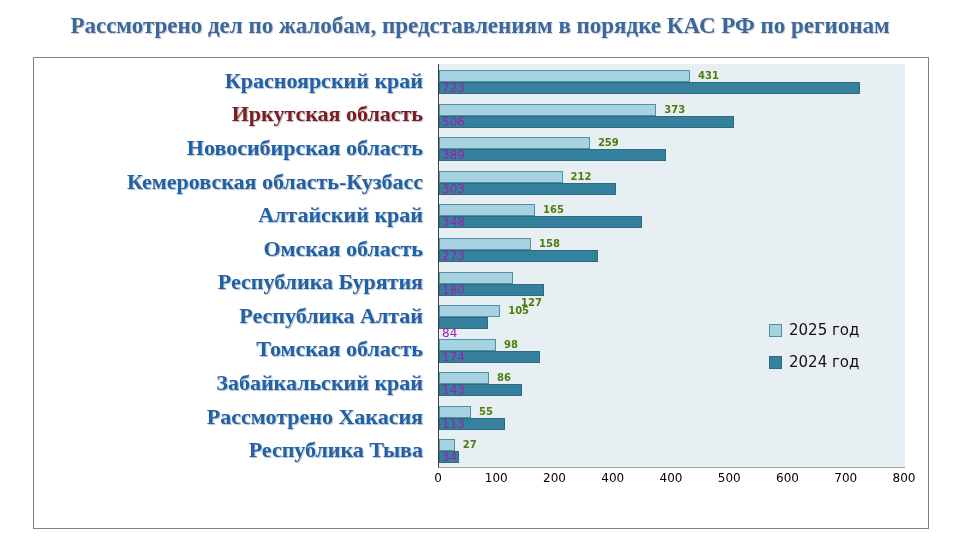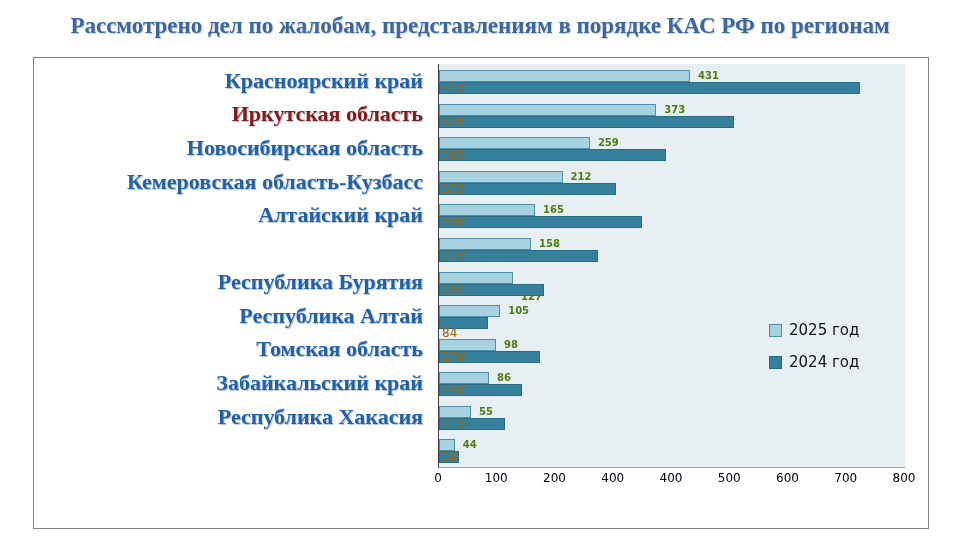--- a/index.html
+++ b/index.html
@@ -14,46 +14,48 @@
   .cat-label{position:absolute;right:0;width:100%;box-sizing:border-box;padding-right:9px;
              text-align:right;font-family:"Liberation Serif",serif;font-weight:bold;
              font-size:22px;color:#2161A5;text-shadow:1px 1px 1px rgba(90,110,140,.45);
              white-space:nowrap;display:flex;align-items:center;justify-content:flex-end;}
   .plot{position:absolute;left:404px;top:6px;width:466px;height:403px;
         background:#E8EFF3;border-left:1px solid #3F3F3F;border-bottom:1px solid #9AA3AB;}
   .row{position:absolute;left:0;width:100%;}
   .bar{position:absolute;left:0;box-sizing:border-box;height:12px;border:1px solid;}
   .v25{position:absolute;height:14px;line-height:14px;font-size:10px;font-weight:bold;
        color:#4d7c0f;white-space:nowrap;}
-  .v24{position:absolute;height:24px;line-height:13px;font-size:12px;color:#a16207;
+  .v24{position:absolute;height:24px;line-height:13px;font-size:12px;color:#a21caf;
        padding-left:3px;white-space:nowrap;}
   .xaxis{position:absolute;left:404px;top:413px;width:466px;height:20px;}
   .xtick{position:absolute;top:0;transform:translateX(-50%);font-size:12px;color:#000;}
   .legend{position:absolute;left:323px;top:250px;}
   .legend-item{display:flex;align-items:center;height:32px;padding-left:7px;}
   .swatch{width:13px;height:13px;box-sizing:border-box;border:1px solid;margin-right:7px;}
   .legend-text{font-size:15px;color:#111;white-space:nowrap;}
 </style>
 </head>
 <body>
 
 <div class="page">
   <div class="title">Рассмотрено дел по жалобам, представлениям в порядке КАС РФ по регионам</div>
   <div class="chart-box">
     <div class="labels" id="labels">
         <div class="cat-label" style="top: 0px; height: 33.58px; color: rgb(33, 97, 165); text-align: right;">Красноярский край</div>
         <div class="cat-label" style="top: 33.58px; height: 33.58px; color: #7f1d1d;">Иркутская область</div>
         <div class="cat-label" style="top: 67.17px; height: 33.58px; color: rgb(33, 97, 165);">Новосибирская область</div>
         <div class="cat-label" style="top: 100.75px; height: 33.58px; color: rgb(33, 97, 165);">Кемеровская область-Кузбасс</div>
         <div class="cat-label" style="top: 134.33px; height: 33.58px; color: rgb(33, 97, 165);">Алтайский край</div>
+        <div class="cat-label" style="top: 167.92px; height: 33.58px; color: rgb(33, 97, 165);">Омская область</div>
         <div class="cat-label" style="top: 201.5px; height: 33.58px; color: rgb(33, 97, 165);">Республика Бурятия</div>
         <div class="cat-label" style="top: 235.08px; height: 33.58px; color: rgb(33, 97, 165);">Республика Алтай</div>
         <div class="cat-label" style="top: 268.67px; height: 33.58px; color: rgb(33, 97, 165);">Томская область</div>
         <div class="cat-label" style="top: 302.25px; height: 33.58px; color: rgb(33, 97, 165);">Забайкальский край</div>
-        <div class="cat-label" style="top: 335.83px; height: 33.58px; color: rgb(33, 97, 165);">Республика Хакасия</div>
+        <div class="cat-label" style="top: 335.83px; height: 33.58px; color: rgb(33, 97, 165);">Рассмотрено Хакасия</div>
+        <div class="cat-label" style="top: 369.42px; height: 33.58px; color: rgb(33, 97, 165);">Республика Тыва</div>
       </div>
     <div class="plot" id="plot">
       <div id="rows">
           <div class="row" style="top: 0px; height: 33.58px;">
             <div class="bar" style="top: 6px; width: 251.1px; background: rgb(167, 210, 224); border-color: rgb(78, 144, 168);"></div>
             <span class="v25" style="left: 259.1px; top: 5px;">431</span>
             <div class="bar" style="top: 18px; width: 421.1px; background: rgb(53, 128, 156); border-color: rgb(43, 107, 132);"></div>
             <span class="v24" style="left: 0px; top: 18px;">723</span>
           </div>
           <div class="row" style="top: 33.58px; height: 33.58px;">
@@ -81,21 +83,21 @@
             <span class="v24" style="left: 0px; top: 18px;">348</span>
           </div>
           <div class="row" style="top: 167.92px; height: 33.58px;">
             <div class="bar" style="top: 6px; width: 92px; background: rgb(167, 210, 224); border-color: rgb(78, 144, 168);"></div>
             <span class="v25" style="left: 100px; top: 5px;">158</span>
             <div class="bar" style="top: 18px; width: 159px; background: rgb(53, 128, 156); border-color: rgb(43, 107, 132);"></div>
             <span class="v24" style="left: 0px; top: 18px;">273</span>
           </div>
           <div class="row" style="top: 201.5px; height: 33.58px;">
             <div class="bar" style="top: 6px; width: 74px; background: rgb(167, 210, 224); border-color: rgb(78, 144, 168);"></div>
-            <span class="v25" style="left: 82px; top: 5px; margin-top: 19px;">127</span>
+            <span class="v25" style="left: 82px; top: 11px; margin-top: 19px;">127</span>
             <div class="bar" style="top: 18px; width: 104.9px; background: rgb(53, 128, 156); border-color: rgb(43, 107, 132);"></div>
             <span class="v24" style="left: 0px; top: 18px;">180</span>
           </div>
           <div class="row" style="top: 235.08px; height: 33.58px;">
             <div class="bar" style="top: 6px; width: 61.2px; background: rgb(167, 210, 224); border-color: rgb(78, 144, 168);"></div>
             <span class="v25" style="left: 69.2px; top: 5px;">105</span>
             <div class="bar" style="top: 18px; width: 48.9px; background: rgb(53, 128, 156); border-color: rgb(43, 107, 132);"></div>
             <span class="v24" style="left: 0px; top: 28px;">84</span>
           </div>
           <div class="row" style="top: 268.67px; height: 33.58px;">
@@ -111,21 +113,21 @@
             <span class="v24" style="left: 0px; top: 18px;">143</span>
           </div>
           <div class="row" style="top: 335.83px; height: 33.58px;">
             <div class="bar" style="top: 6px; width: 32px; background: rgb(167, 210, 224); border-color: rgb(78, 144, 168);"></div>
             <span class="v25" style="left: 40px; top: 5px;">55</span>
             <div class="bar" style="top: 18px; width: 65.8px; background: rgb(53, 128, 156); border-color: rgb(43, 107, 132);"></div>
             <span class="v24" style="left: 0px; top: 18px;">113</span>
           </div>
           <div class="row" style="top: 369.42px; height: 33.58px;">
             <div class="bar" style="top: 6px; width: 15.7px; background: rgb(167, 210, 224); border-color: rgb(78, 144, 168);"></div>
-            <span class="v25" style="left: 23.7px; top: 5px;">44</span>
+            <span class="v25" style="left: 23.7px; top: 5px;">27</span>
             <div class="bar" style="top: 18px; width: 19.8px; background: rgb(53, 128, 156); border-color: rgb(43, 107, 132);"></div>
             <span class="v24" style="left: 0px; top: 18px;">34</span>
           </div>
         </div>
       <div class="legend" id="legend">
           <div class="legend-item">
             <span class="swatch" style="background: rgb(167, 210, 224); border-color: rgb(78, 144, 168);"></span>
             <span class="legend-text">2025 год</span>
           </div>
           <div class="legend-item">

